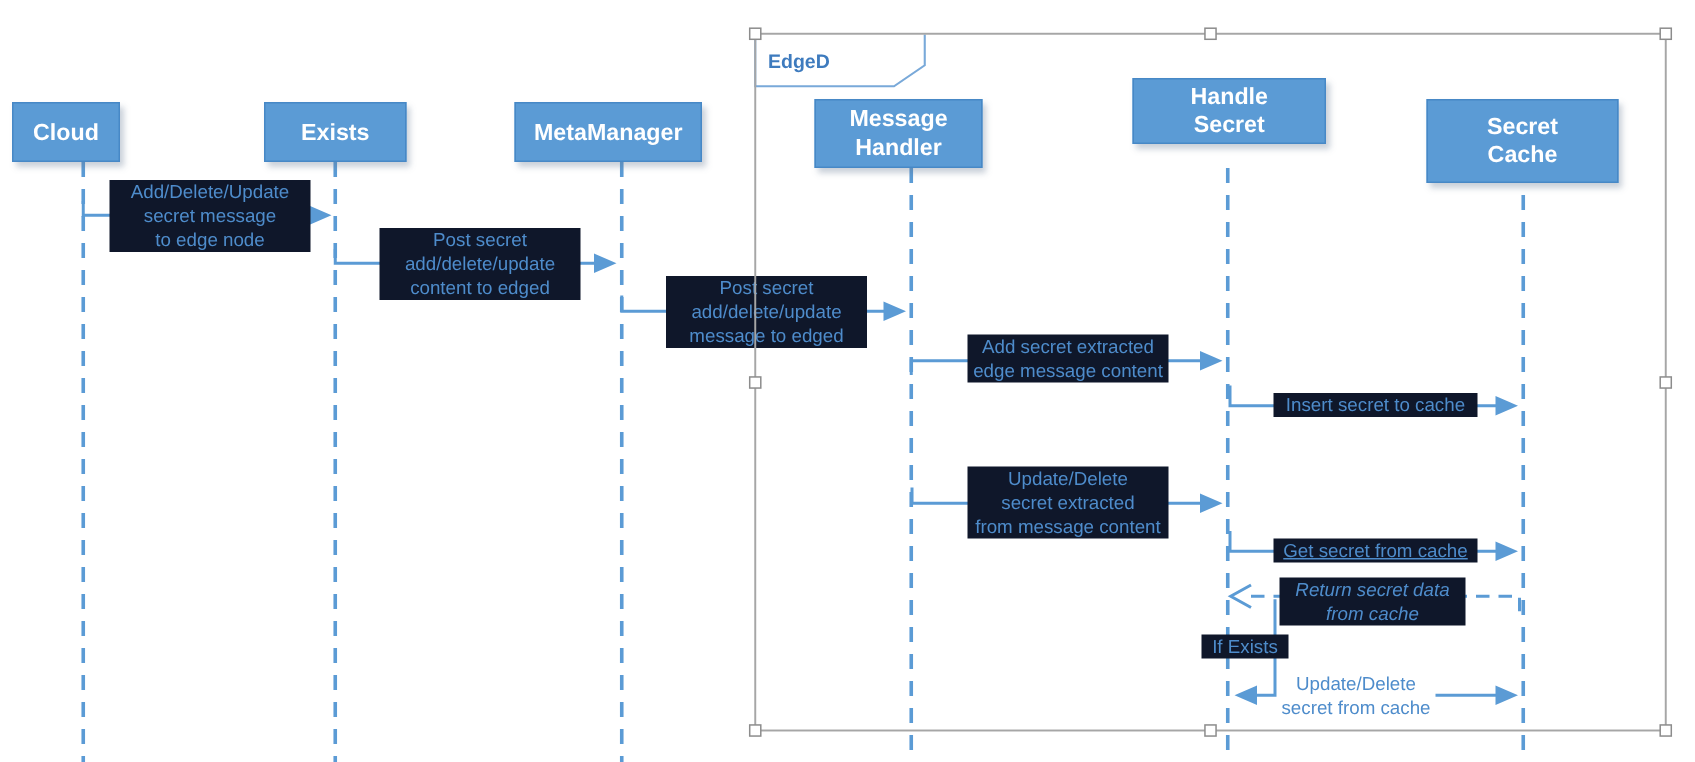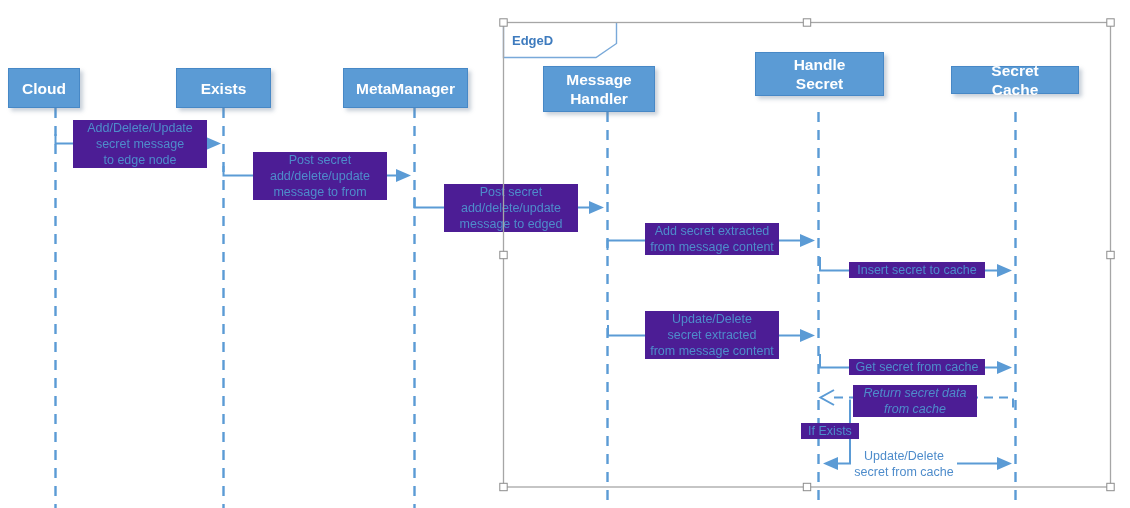--- a/index.html
+++ b/index.html
@@ -19,21 +19,21 @@
   .frame-edge{stroke:var(--frame);stroke-width:1.3;fill:none;}
   .handle{fill:#fff;stroke:#8c8c8c;stroke-width:1;}
   .pbox{
     position:absolute;z-index:2;display:flex;align-items:center;justify-content:center;
     background:var(--box-fill);border:1px solid var(--box-border);box-sizing:border-box;
     color:#fff;font-weight:bold;font-size:15.5px;line-height:19px;text-align:center;
     box-shadow:2.5px 3px 4px rgba(100,120,145,.35);padding:0 14px;
   }
   .msg{
     position:absolute;z-index:2;font-size:12.5px;line-height:16px;text-align:center;
-    color:var(--message-text);white-space:pre-line;background:#4c1d95;
+    color:var(--message-text);white-space:pre-line;background:#0f172a;
   }
   .msg.nobg{background:transparent;}
   .frame-label{
     position:absolute;z-index:4;font-size:13px;font-weight:bold;color:var(--frame-label-color);
   }
 </style>
 </head>
 <body>
 
 <div id="canvas">
@@ -105,40 +105,40 @@
     </div>
   <div class="pbox" style="left:343px;top:68px;width:125px;height:40px;">
       <span>MetaManager</span>
     </div>
   <div class="pbox" style="left:543px;top:66px;width:112px;height:46px;">
       <span>Message Handler</span>
     </div>
   <div class="pbox" style="left:755px;top:52px;width:129px;height:44px;text-align:center;">
       <span>Handle Secret</span>
     </div>
-  <div class="pbox" style="left:951px;top:66px;width:128px;height:28px;">
+  <div class="pbox" style="left:951px;top:66px;width:128px;height:56px;">
       <span>Secret Cache</span>
     </div>
 
   <div class="msg" style="left:73px;top:120px;width:134px;">Add/Delete/Update
 secret message
 to edge node</div>
   <div class="msg" style="left:253px;top:152px;width:134px;">Post secret
 add/delete/update
-message to from</div>
+content to edged</div>
   <div class="msg" style="left:444px;top:184px;width:134px;">Post secret
 add/delete/update
 message to edged</div>
   <div class="msg" style="left:645px;top:223px;width:134px;">Add secret extracted
-from message content</div>
+edge message content</div>
   <div class="msg" style="left:849px;top:262px;width:136px;">Insert secret to cache</div>
   <div class="msg" style="left:645px;top:311px;width:134px;">Update/Delete
 secret extracted
 from message content</div>
-  <div class="msg" style="left:849px;top:359px;width:136px;">Get secret from cache</div>
+  <div class="msg" style="left:849px;top:359px;width:136px;text-decoration:underline;">Get secret from cache</div>
   <div class="msg" style="left:853px;top:385px;width:124px;font-style:italic;">Return secret data
 from cache</div>
   <div class="msg nobg" style="left:840px;top:448px;width:128px;">Update/Delete
 secret from cache</div>
   <div class="msg" style="left:790px;top:423px;width:58px;margin-left:11px;">If Exists</div>
 
   <div class="frame-label" style="left:512px;top:33px;">EdgeD</div>
 
   <svg id="layer-frame" width="1130" height="508" viewBox="0 0 1130 508">
     <rect class="frame-edge" x="503.5" y="22.5" width="607" height="464.5"></rect>

